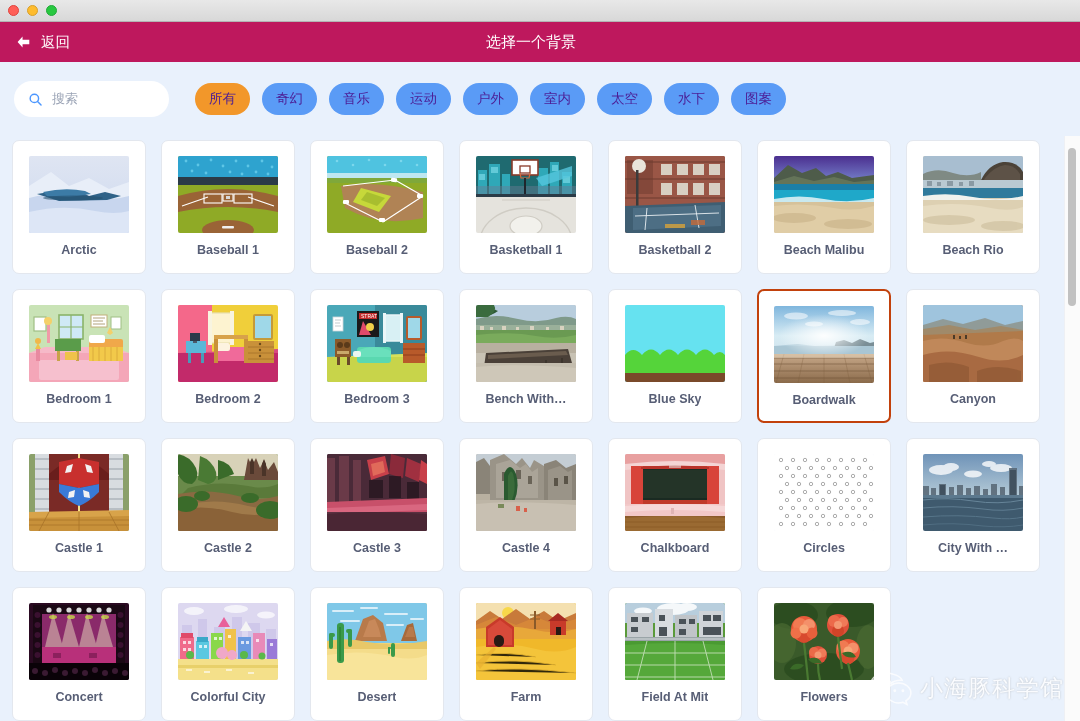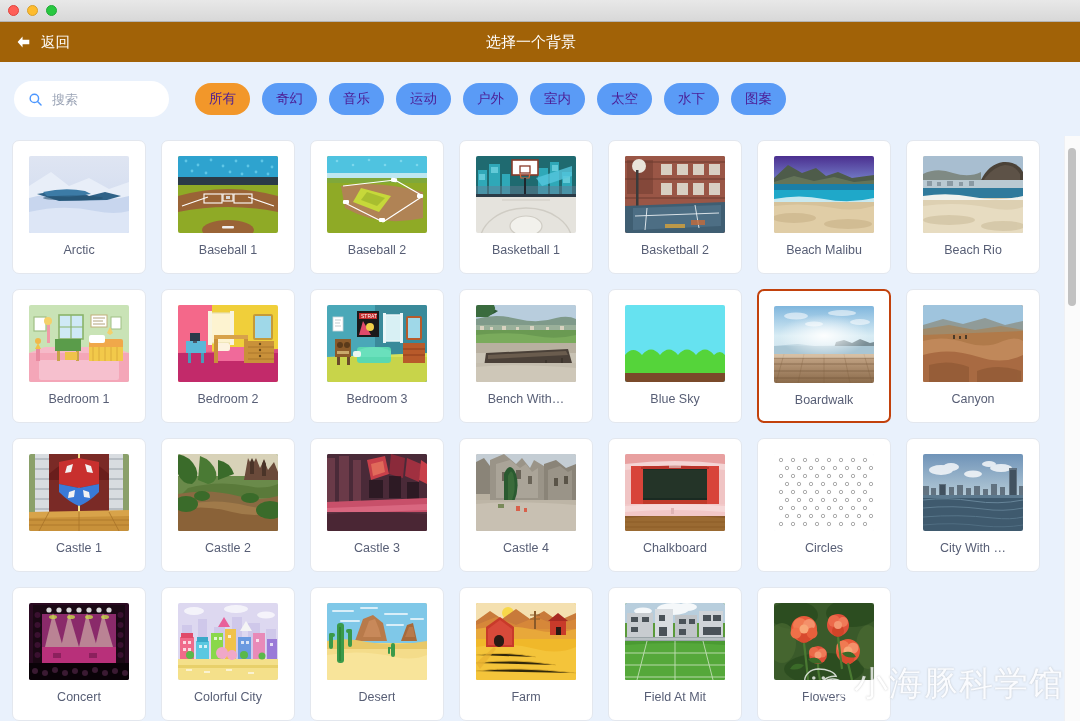--- a/index.html
+++ b/index.html
@@ -23,21 +23,21 @@
   .dot.red { background: #ff5f57; border: .5px solid #e0443e; }
   .dot.yellow { background: #febc2e; border: .5px solid #d8a02a; }
   .dot.green { background: #28c840; border: .5px solid #23a93a; }
   #window-title {
     position: absolute; left: 0; right: 0; text-align: center;
     font-size: 11px; color: #4d4d4d; letter-spacing: .2px;
   }
 
   
   #header {
-    height: 40px; background: #a16207;
+    height: 40px; background: #be185d;
     display: flex; align-items: center; position: relative;
   }
   #back-button {
     display: flex; align-items: center; gap: 9px;
     margin-left: 14px; cursor: pointer;
     color: #fff;
   }
   #back-arrow { width: 18px; height: 18px; display: block; }
   #back-label { font-size: 14.5px; color: #fff; font-weight: 400; }
   #header-title {
@@ -53,21 +53,21 @@
   }
   #search-wrap {
     width: 155px; height: 36px; background: #fff;
     border-radius: 18px; display: flex; align-items: center;
     padding: 0 14px; gap: 9px; flex: none;
   }
   #search-icon { width: 15px; height: 15px; flex: none; display:block; }
   #search-input {
     border: none; outline: none; background: transparent;
     font-size: 13px; color: #ec4899; width: 100%;
-    font-family: Liberation Sans, sans-serif;
+    font-family: Liberation Serif, serif;
   }
   #search-input::placeholder { color: #9aa3b5; }
   #tag-list { display: flex; gap: 12px; margin-left: 26px; }
   .tag {
     height: 32px; min-width: 47px; padding: 0 14px;
     border-radius: 16px; background: #5a9bf6; color: #4c1d95;
     font-size: 13.5px; display: flex; align-items: center;
     justify-content: center; cursor: pointer; white-space: nowrap;
   }
   .tag.active { background: #f2972a; }
@@ -96,21 +96,21 @@
   .card.selected { border: 2px solid #c2410c; }
   .thumb {
     width: 100px; height: 77px; margin-top: 15px;
     border-radius: 2px; overflow: hidden; position: relative;
     background: #f4f6fa;
   }
   .thumb svg { display: block; width: 100%; height: 100%; }
   .card-label {
     margin-top: 11px; font-size: 12.5px; color: #575e75;
     text-align: right; line-height: 1; white-space: nowrap;
-    overflow: hidden; max-width: 126px;
+    overflow: hidden; max-width: 126px; font-weight: bold;
   }
 
   
   #scrolltrack {
     position: absolute; top: 0; right: 4px; width: 8px;
     height: 100%;
   }
   #scrollthumb {
     position: absolute; top: 8px; left: 0; width: 8px; height: 160px;
     background: #c1c1c1; border-radius: 4px; cursor: pointer;
@@ -121,21 +121,21 @@
   }
 
   
   #watermark {
     position: absolute; right: 16px; bottom: 14px;
     display: flex; align-items: center; gap: 8px;
     opacity: .78; pointer-events: none; z-index: 30;
   }
   #wm-icon { width: 44px; height: 38px; display: block; }
   #wm-text {
-    font-size: 34px; color: #fff; font-weight: 400;
+    font-size: 23px; color: #fff; font-weight: 400;
     font-family: "DejaVu Sans", "Liberation Sans", sans-serif;
     text-shadow: 0 0 2px rgba(120,120,120,.55);
     letter-spacing: 1px;
   }
 </style>
 </head>
 <body>
 
 <div id="titlebar">
   <div id="traffic">

